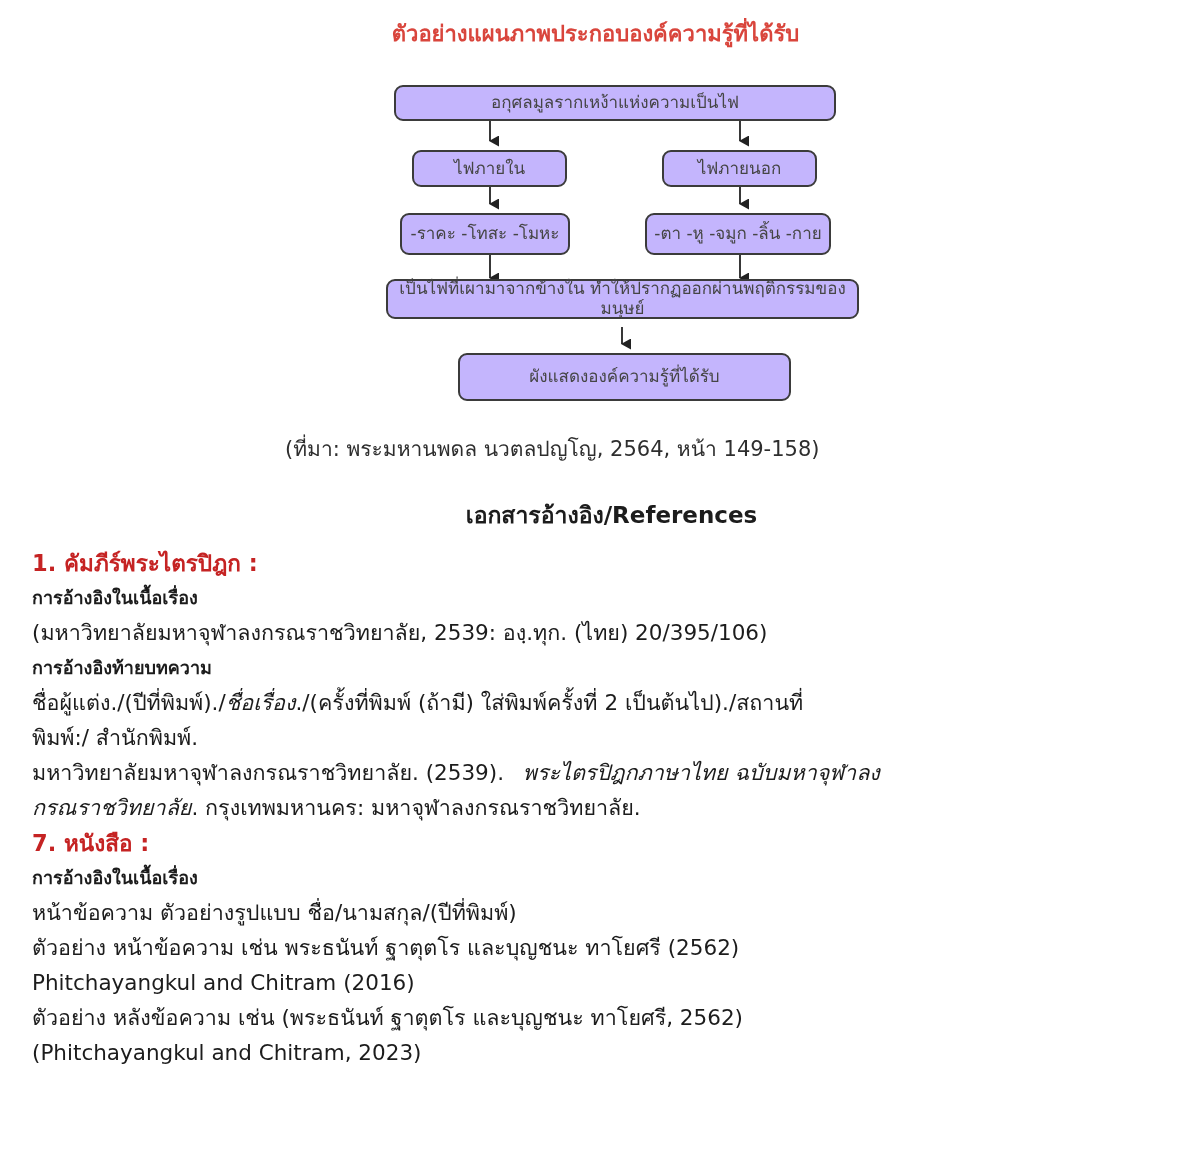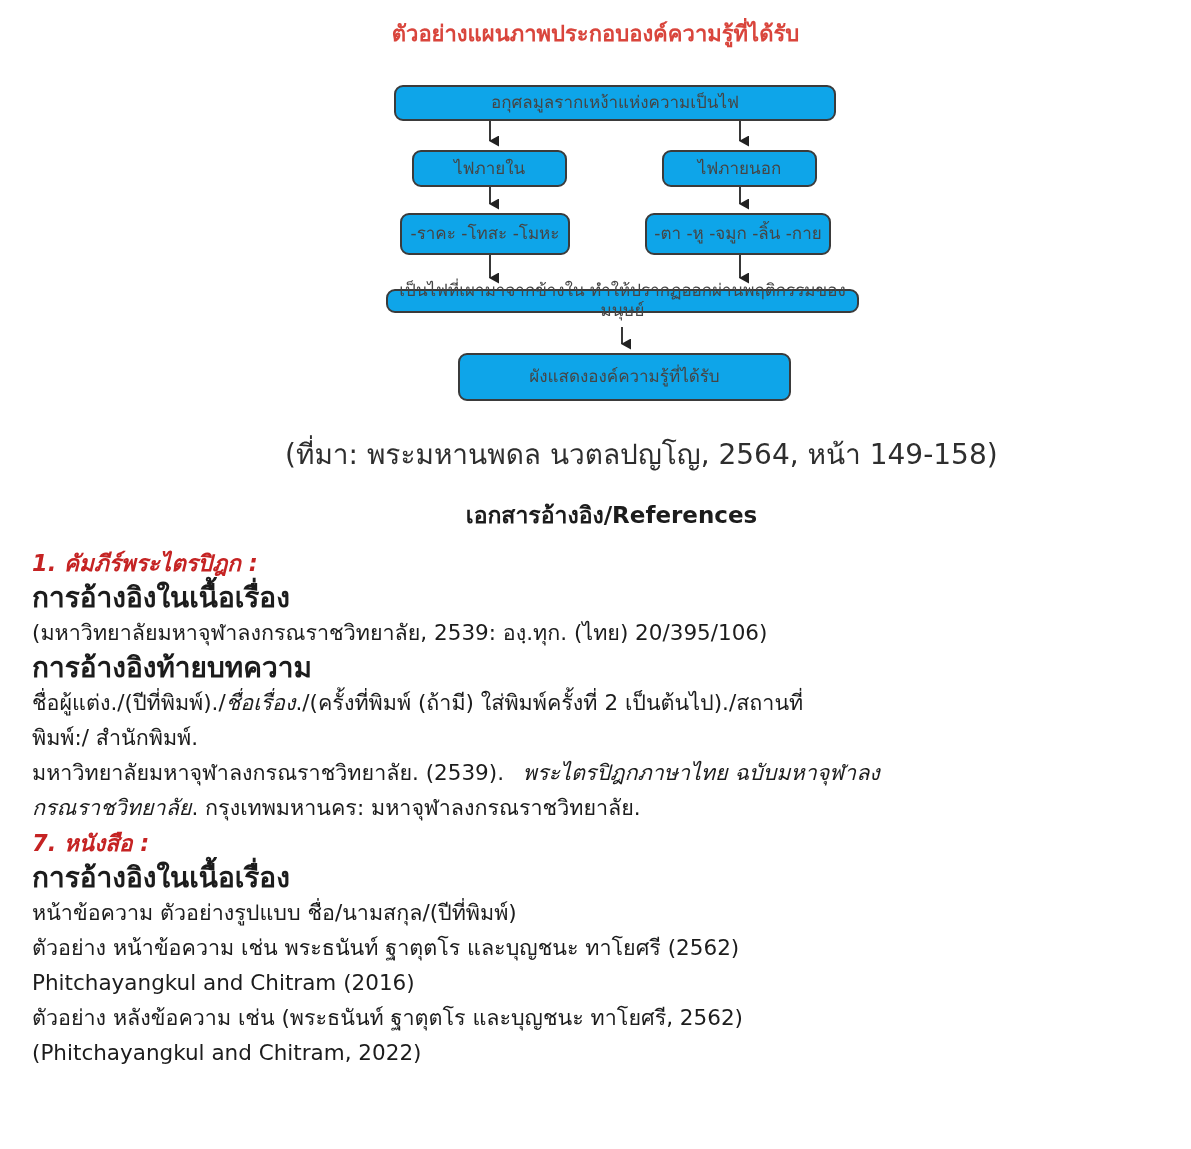--- a/index.html
+++ b/index.html
@@ -15,53 +15,52 @@
   .doc-title{
     position:absolute;top:16px;left:0;width:100%;
     text-align:center;font-weight:bold;font-size:22px;
     color:var(--title-red,#d9453c);
   }
   
   .flowchart{position:absolute;left:385px;top:82px;width:478px;height:312px;}
   .fc-box{
     position:absolute;
     border:2px solid #3b3b3b;border-radius:9px;
-    background:#0ea5e9;
+    background:#c4b5fd;
     display:flex;align-items:center;justify-content:center;
     font-size:17px;color:#454545;text-align:center;
     box-sizing:border-box;padding:2px 6px;line-height:1.15;
   }
   .fc-root  {left:9px;  top:3px;   width:442px;height:36px;}
   .fc-inner {left:27px; top:68px;  width:155px;height:37px;}
   .fc-outer {left:277px;top:68px;  width:155px;height:37px;}
   .fc-raka  {left:15px; top:131px; width:170px;height:42px;}
   .fc-senses{left:260px;top:131px; width:186px;height:42px;}
-  .fc-wide  {left:1px;  top:207px; width:473px;height:24px;}
+  .fc-wide  {left:1px;  top:197px; width:473px;height:40px;}
   .fc-final {left:73px; top:271px; width:333px;height:48px;}
   .fc-arrows{position:absolute;left:0;top:0;width:478px;height:312px;}
   
   .fc-source{
     position:absolute;left:285px;top:432px;
-    font-size:28px;color:#2e2e2e;
+    font-size:21px;color:#2e2e2e;
   }
   
   .doc{
     position:absolute;left:0;top:498px;width:1191px;
     font-size:21.5px;line-height:34px;color:#1c1c1c;
   }
   .doc .center-head{
     text-align:center;font-weight:bold;font-size:23px;margin:0 0 14px 0;
   }
   .sec-head{
     color:var(--section-red,#c52323);
     font-weight:bold;font-size:22.5px;
     margin:12px 0 6px 218px;
-    font-style:italic;
   }
-  .lbl{font-weight:bold;margin-left:285px;font-size:28px;}
+  .lbl{font-weight:bold;margin-left:285px;font-size:18px;}
   .ln0{margin-left:218px;margin-right:200px;}
   .ln1{margin-left:285px;}
   .ln2{margin-left:310px;}
   .doc p{margin:0 0 1px 0;padding-left:32px;}
 </style>
 </head>
 <body>
 
 <div class="page">
 
@@ -109,16 +108,16 @@
     <p class="ln1">พิมพ์:/ สำนักพิมพ์.</p>
     <p class="ln0"><span>มหาวิทยาลัยมหาจุฬาลงกรณราชวิทยาลัย. (2539). </span><span style="font-style: italic; margin-left: 12px;">พระไตรปิฎกภาษาไทย ฉบับมหาจุฬาลง</span></p>
     <p class="ln1"><span style="font-style: italic;">กรณราชวิทยาลัย</span><span>. กรุงเทพมหานคร: มหาจุฬาลงกรณราชวิทยาลัย.</span></p>
 
     <p class="sec-head">7. หนังสือ :</p>
     <p class="lbl">การอ้างอิงในเนื้อเรื่อง</p>
     <p class="ln2">หน้าข้อความ ตัวอย่างรูปแบบ ชื่อ/นามสกุล/(ปีที่พิมพ์)</p>
     <p class="ln2">ตัวอย่าง หน้าข้อความ เช่น พระธนันท์ ฐาตุตโร และบุญชนะ ทาโยศรี (2562)</p>
     <p class="ln0">Phitchayangkul and Chitram (2016)</p>
     <p class="ln2">ตัวอย่าง หลังข้อความ เช่น (พระธนันท์ ฐาตุตโร และบุญชนะ ทาโยศรี, 2562)</p>
-    <p class="ln0">(Phitchayangkul and Chitram, 2022)</p>
+    <p class="ln0">(Phitchayangkul and Chitram, 2023)</p>
   </div>
 
 </div>
 
 </body></html>

